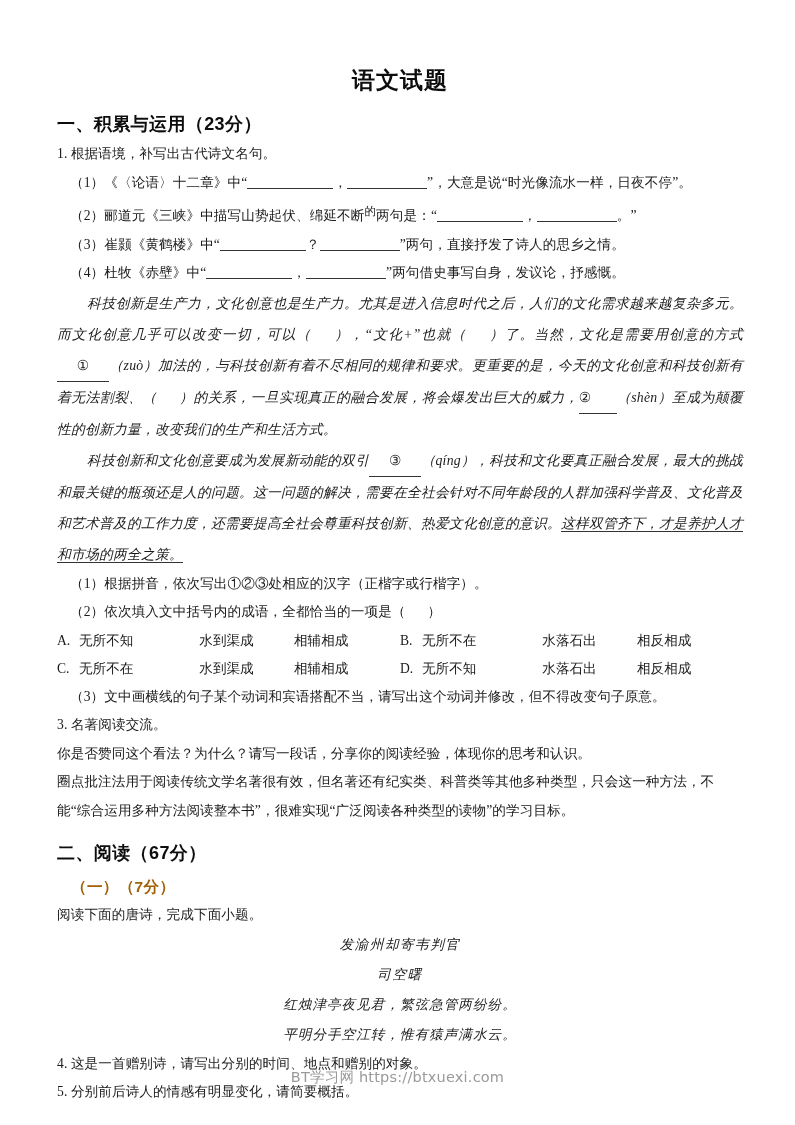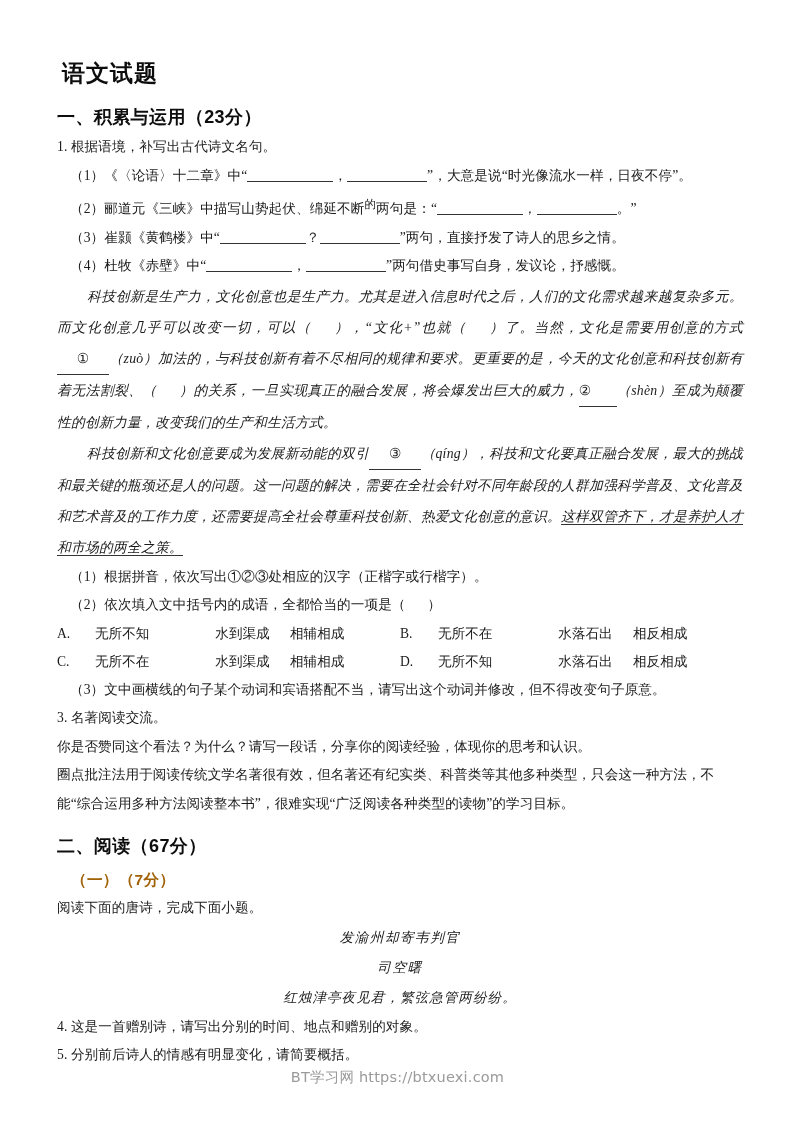--- a/index.html
+++ b/index.html
@@ -25,25 +25,25 @@
   }
   .inner {
     position: absolute;
     left: 57px;
     top: 0;
     width: 686px;
   }
 
   
   .doc-title {
-    text-align: left;
+    text-align: center;
     font-size: 23px;
     font-weight: bold;
     letter-spacing: 1px;
-    margin: 5px;
+    margin: 12px;
     padding-top: 53px;
     padding-bottom: 0;
     font-family: "Liberation Sans", "DejaVu Sans", sans-serif;
     color: #0d0d0d;
   }
 
   
   .sec-h {
     font-size: 18px;
     font-weight: bold;
@@ -137,23 +137,23 @@
     width: 100%;
   }
   .choice-half {
     display: flex;
     width: 50%;
   }
   .ch-label {
     width: 22px;
     flex: 0 0 auto;
   }
-  .ch-a { width: 100px; flex: 0 0 auto; margin-left: 16px; }
+  .ch-a { width: 100px; flex: 0 0 auto; }
   .ch-b { width: 95px; flex: 0 0 auto; text-align: center; }
-  .ch-c { flex: 1 1 auto; }
+  .ch-c { flex: 1 1 auto; margin-left: 20px; }
 
   
   .poem-block {
     text-align: center;
     font-family: "Liberation Serif", "DejaVu Serif", serif;
     font-style: italic;
     color: #1a1a1a;
   }
   .poem-title {
     font-size: 13.6px;
@@ -265,20 +265,21 @@
     <div class="q">圈点批注法用于阅读传统文学名著很有效，但名著还有纪实类、科普类等其他多种类型，只会这一种方法，不能“综合运用多种方法阅读整本书”，很难实现“广泛阅读各种类型的读物”的学习目标。</div>
 
     <div class="sec-h">二、阅读（67分）</div>
     <div class="sub-h">（一）（7分）</div>
     <div class="q">阅读下面的唐诗，完成下面小题。</div>
 
     <div class="poem-block">
       <div class="poem-title">发渝州却寄韦判官</div>
       <div class="poem-author">司空曙</div>
       <div class="poem-line">红烛津亭夜见君，繁弦急管两纷纷。</div>
+      <div class="poem-line">平明分手空江转，惟有猿声满水云。</div>
     </div>
 
     <div class="q">4. 这是一首赠别诗，请写出分别的时间、地点和赠别的对象。</div>
     <div class="q">5. 分别前后诗人的情感有明显变化，请简要概括。</div>
 
   </div>
 
   <div class="watermark">BT学习网 https://btxuexi.com</div>
 </div>
 

